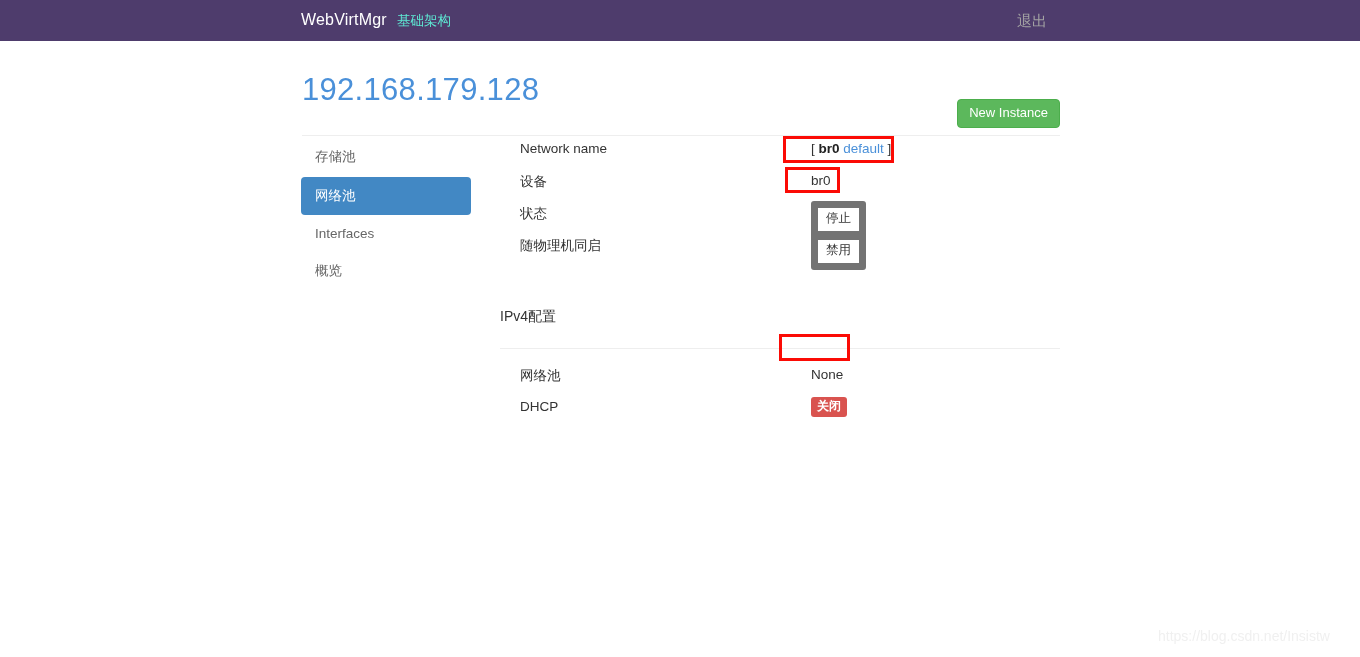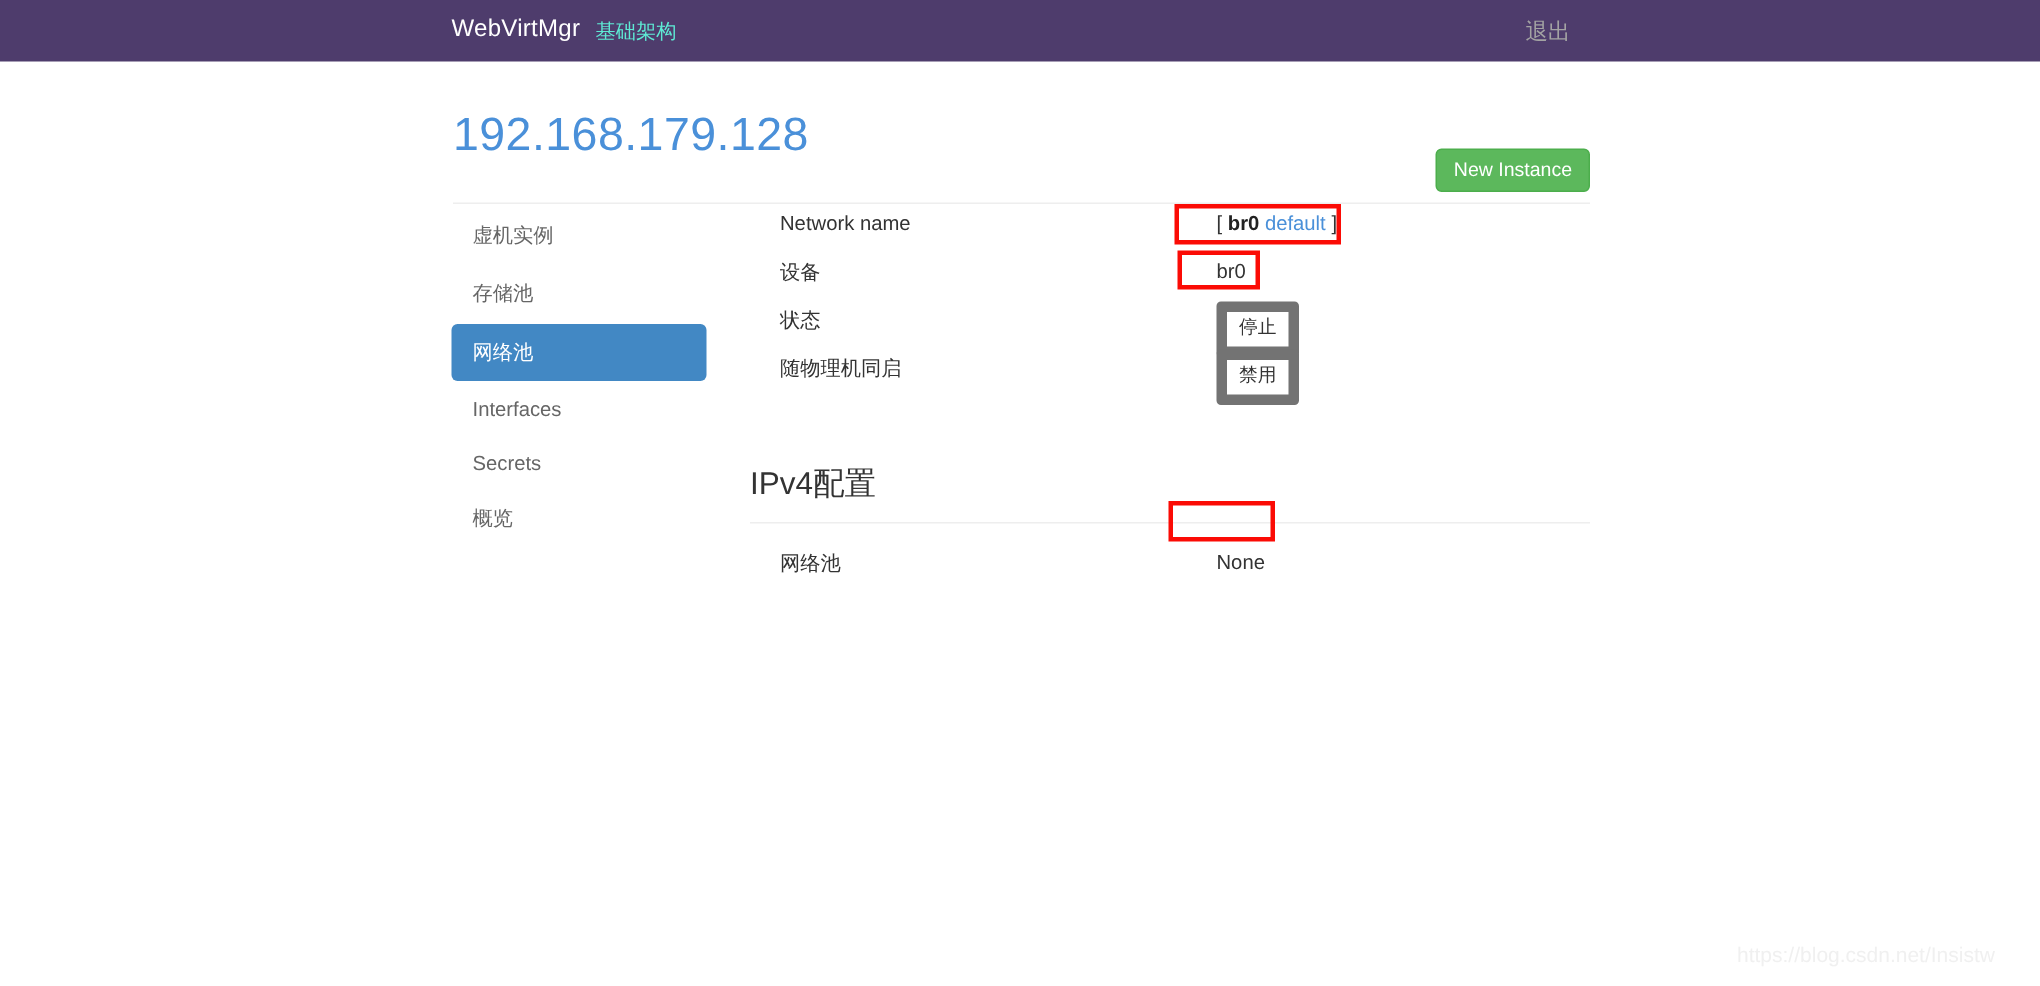--- a/index.html
+++ b/index.html
@@ -158,21 +158,21 @@
     font-size: 12px;
     font-weight: bold;
     padding: 3px 6px 4px 6px;
     line-height: 1.1;
     white-space: nowrap;
   }
 
   .section-heading {
     position: absolute;
     left: 0; top: 0;
-    font-size: 21px;
+    font-size: 14px;
     font-weight: normal;
     color: #333333;
     margin: 0;
     white-space: nowrap;
   }
   .section-divider {
     position: absolute;
     left: 0; top: 40px;
     width: 560px;
     height: 1px;
@@ -208,25 +208,23 @@
 </div>
 
 <div class="container">
 
   <div class="page-header">
     <h1 class="page-title">192.168.179.128</h1>
     <button class="btn-new-instance">New Instance</button>
   </div>
 
   <div class="sidebar">
-    <a class="side-item" href="#">虚机实例</a>
     <a class="side-item" href="#">存储池</a>
     <a class="side-item active" href="#">网络池</a>
     <a class="side-item" href="#">Interfaces</a>
-    <a class="side-item" href="#">Secrets</a>
     <a class="side-item" href="#">概览</a>
   </div>
 
   <div class="content">
 
     <div class="form-row">
       <span class="form-label">Network name</span>
       <span class="form-value"><span>[ </span><span class="val-strong">br0</span> <span class="val-link">default</span><span> ]</span></span>
     </div>
 
@@ -253,20 +251,26 @@
       <h2 class="section-heading">IPv4配置</h2>
       <div class="section-divider"></div>
     </div>
 
 
     <div class="form-row">
       <span class="form-label">网络池</span>
       <span class="form-value">None</span>
     </div>
 
+    <div class="form-row">
+      <span class="form-label">DHCP</span>
+      <span class="form-value" style="top:1px;">
+        <span class="label-danger">关闭</span>
+      </span>
+    </div>
 
   </div>
 </div>
 
 <div class="annot" style="left:783px; top:136px; width:111px; height:27px;"></div>
 <div class="annot" style="left:785px; top:167px; width:55px; height:26px;"></div>
 <div class="annot" style="left:779px; top:334px; width:71px; height:27px;"></div>
 
 <div class="watermark">https://blog.csdn.net/Insistw</div>
 

